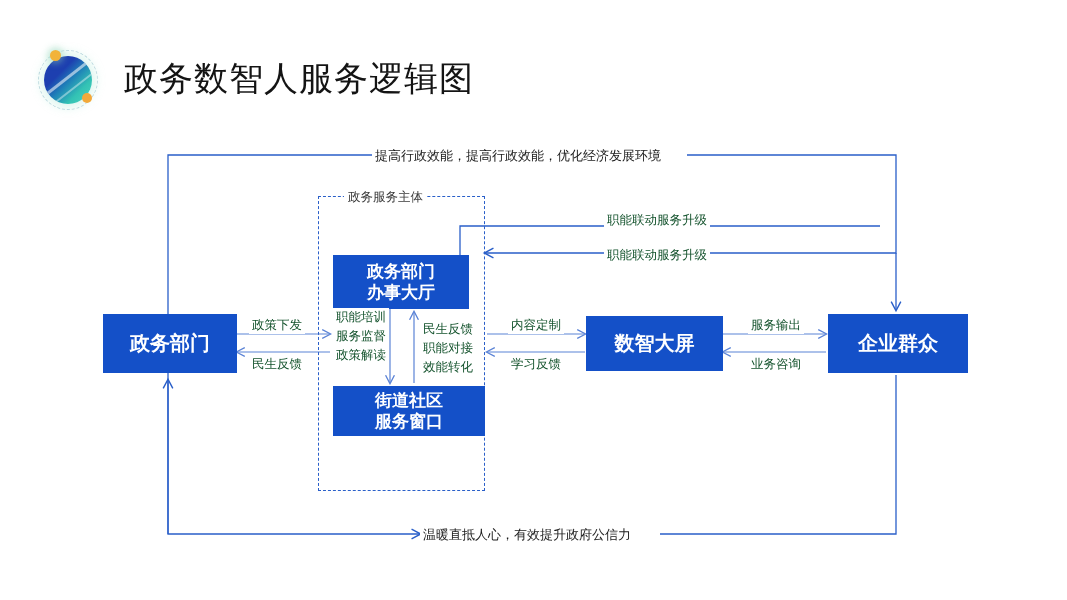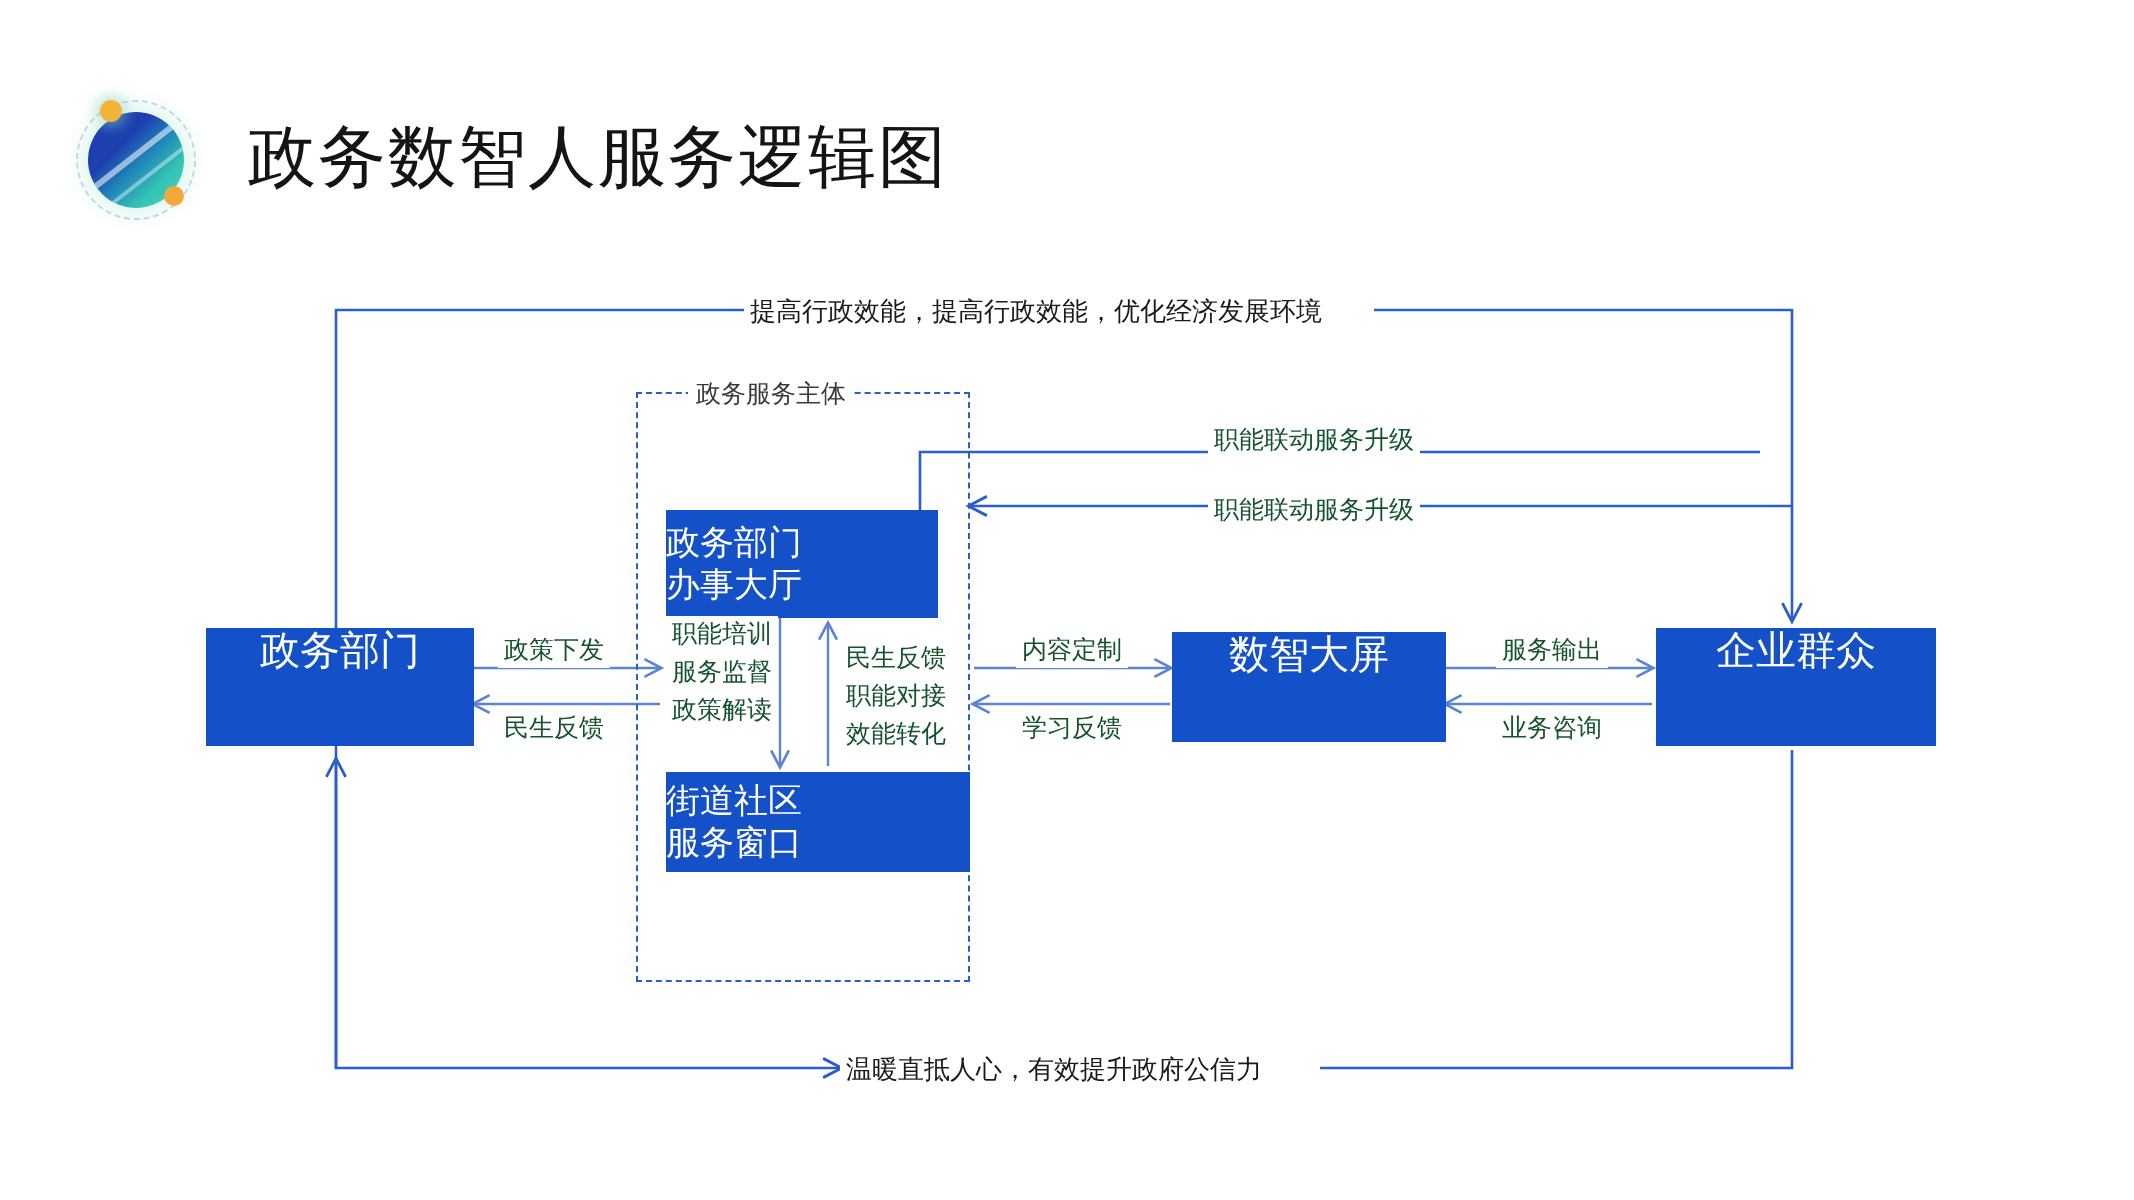--- a/index.html
+++ b/index.html
@@ -40,22 +40,22 @@
   .logo .dot.b{left:46px;top:45px;width:10px;height:10px;background:#f2a93a;}
   .title{
     position:absolute;left:124px;top:56px;
     font-size:34px;font-weight:normal;color:#141414;letter-spacing:1px;
     white-space:nowrap;
   }
 
   
   .box{
     position:absolute;background:#1450c8;color:#ffffff;
-    display:flex;align-items:flex-start;justify-content:center;
-    text-align:center;line-height:1.25;font-weight:normal;
+    display:flex;align-items:center;justify-content:center;
+    text-align:center;line-height:1.25;font-weight:bold;
   }
   .box.lg{font-size:20px;}
   .box.md{font-size:17px;}
 
   .lbl{
     position:absolute;color:#14532d;font-size:12.5px;white-space:nowrap;
     line-height:1.45;background:#fff;padding:0 3px;
   }
   .lbl.dk{color:#1a1a1a;}
   .lbl.stack{line-height:1.5;}

